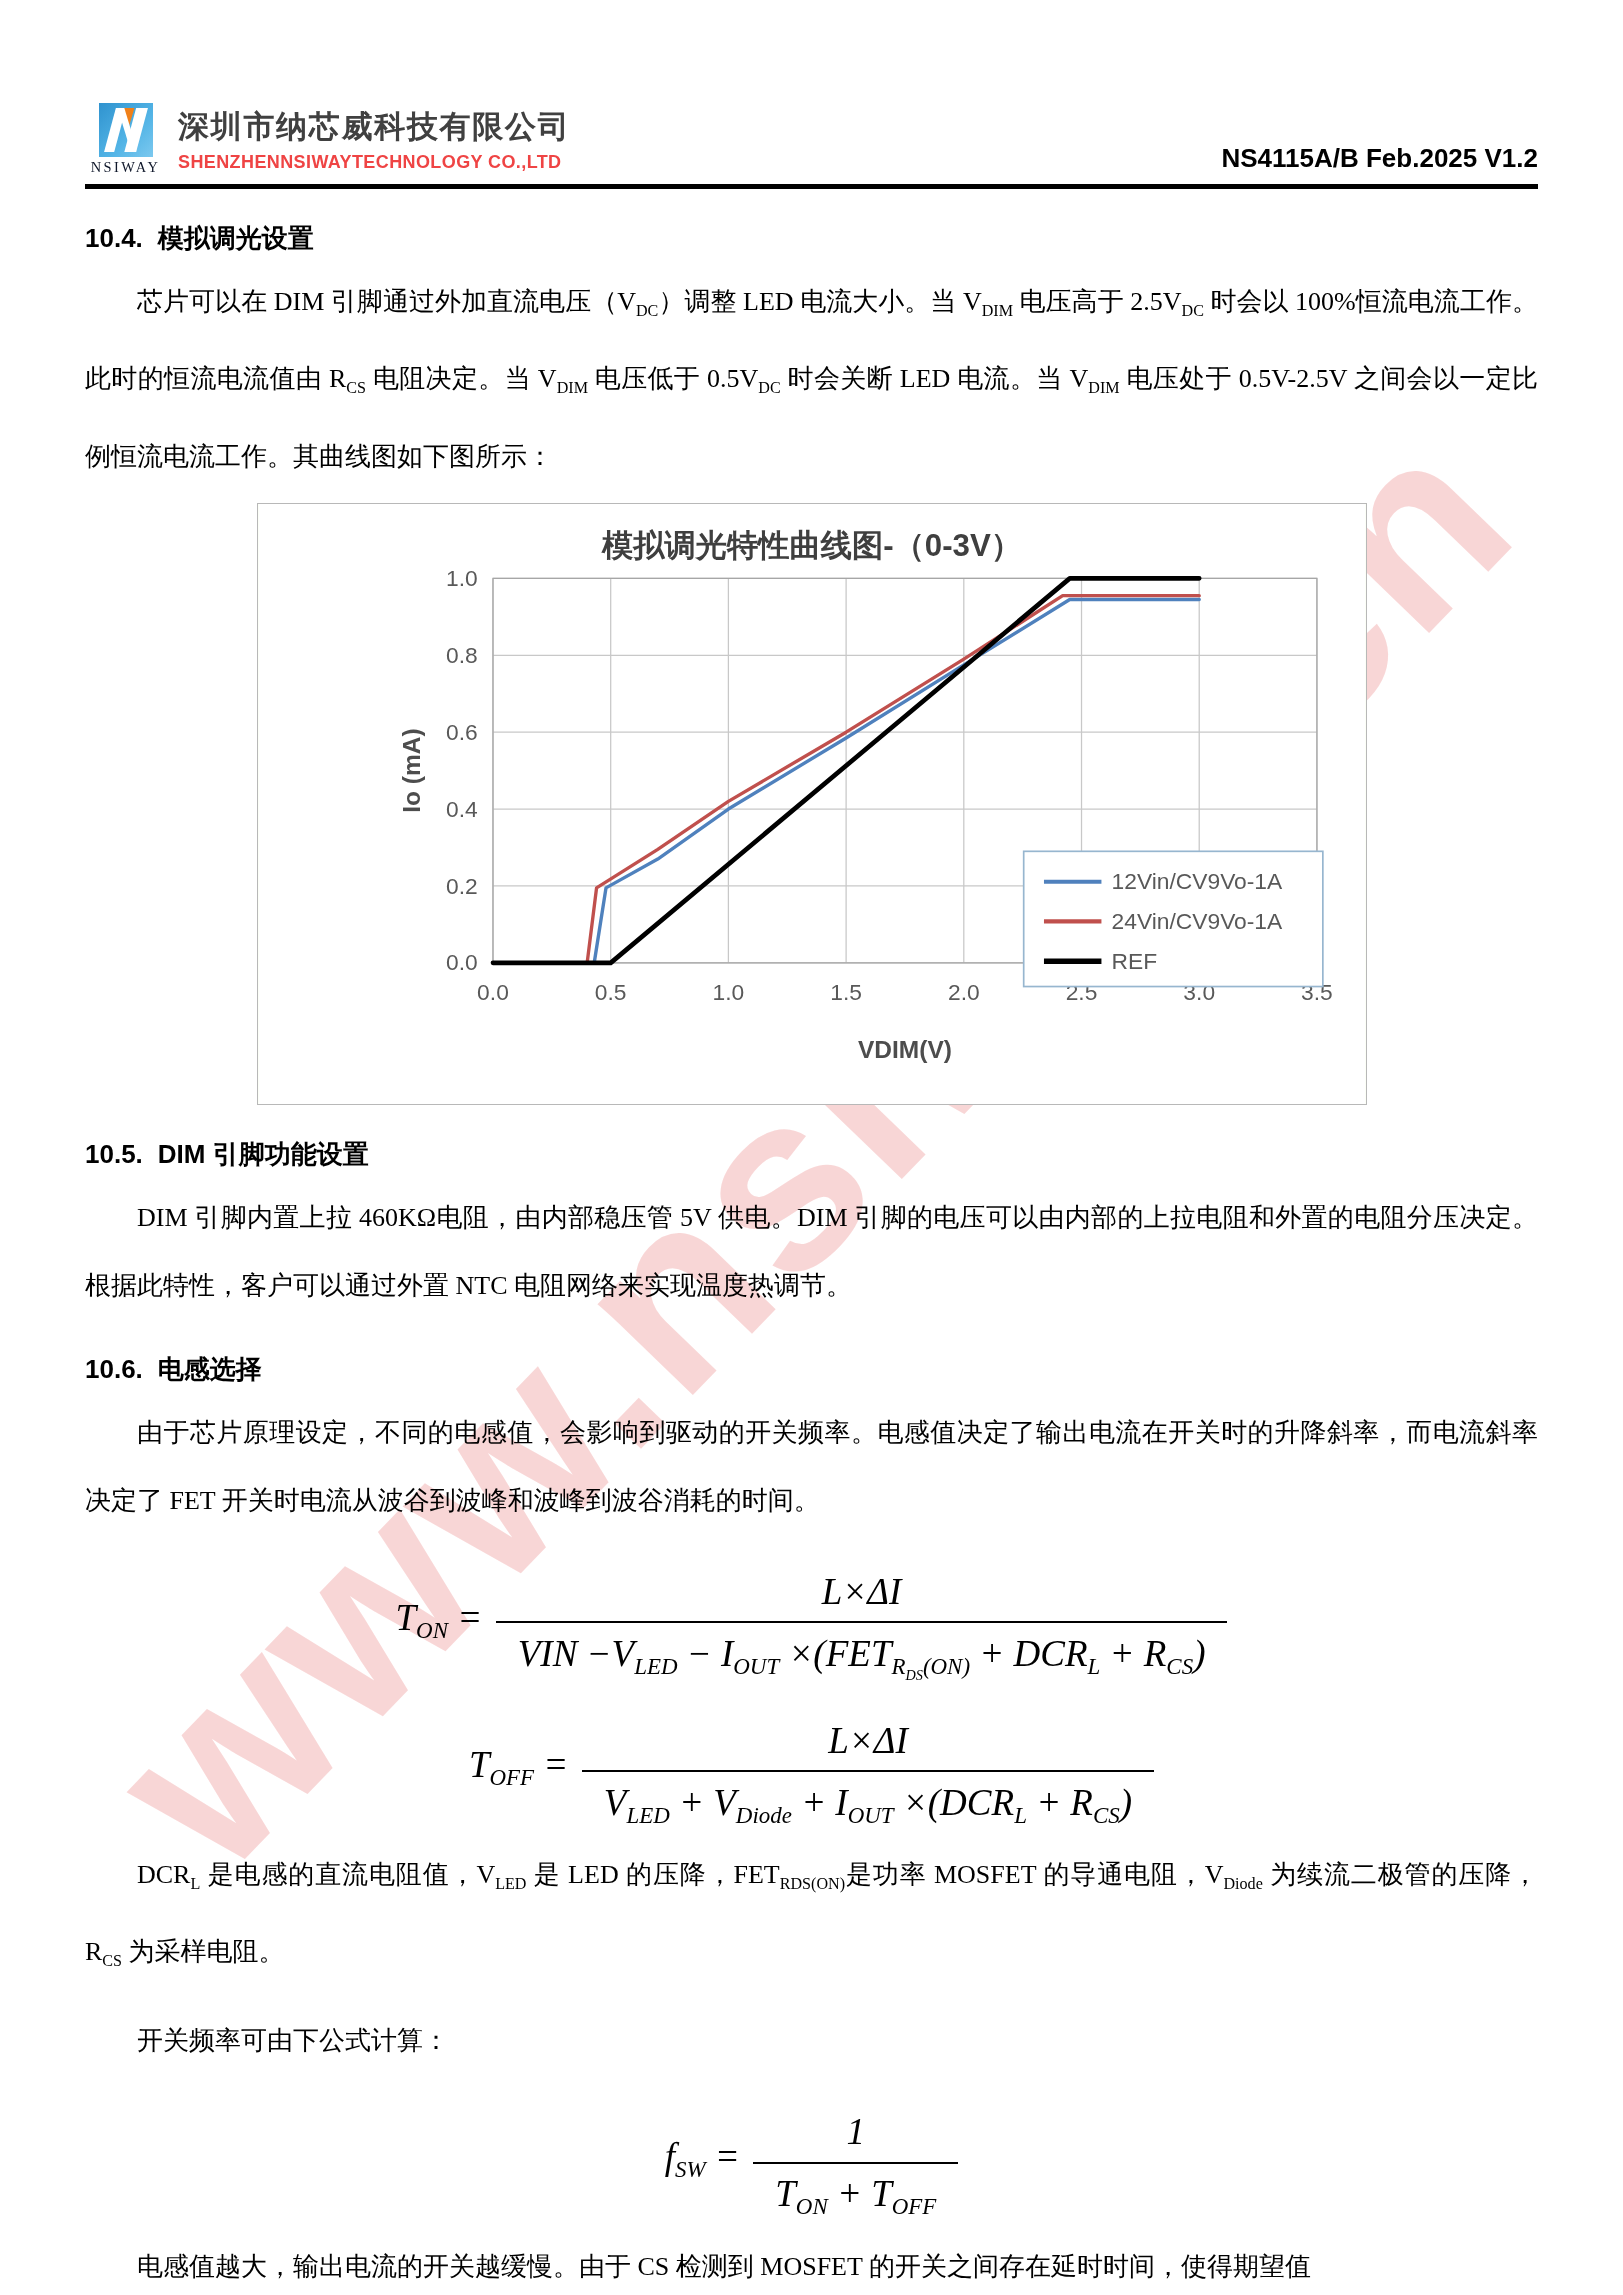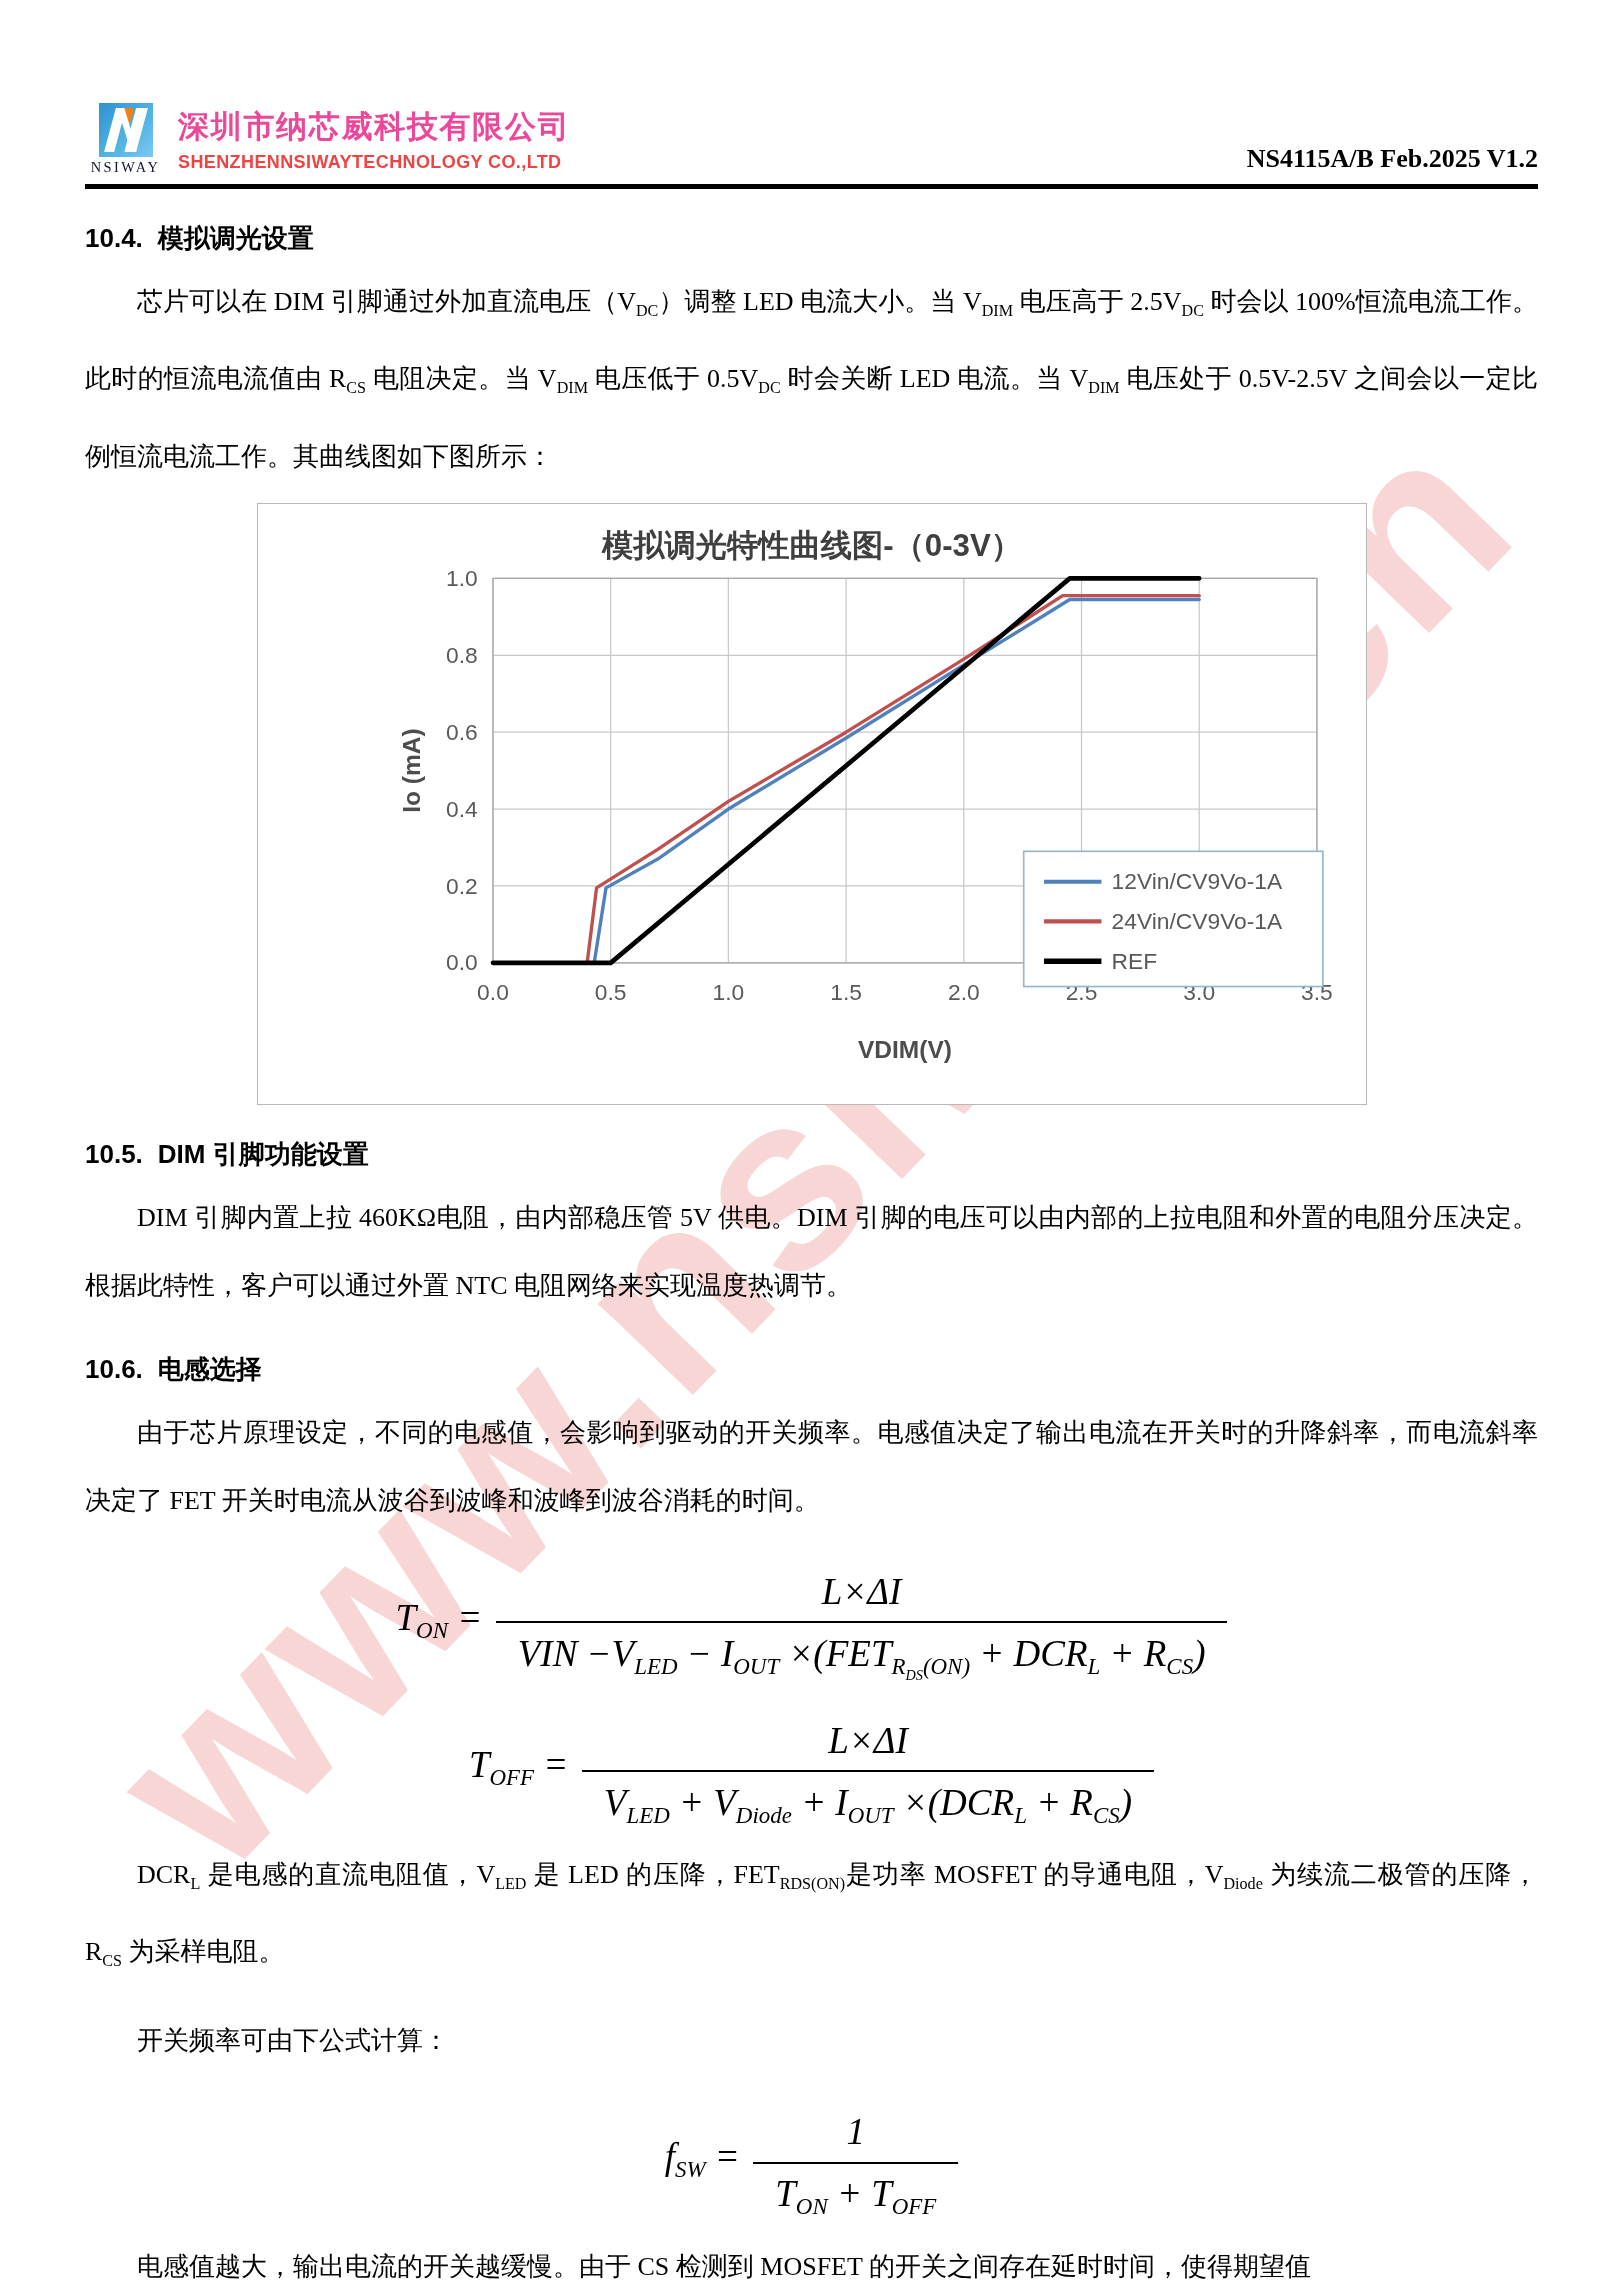--- a/index.html
+++ b/index.html
@@ -16,23 +16,23 @@
   .page{position:relative;z-index:1;padding:103px 85px 0;}
   
   .header{display:flex;justify-content:space-between;align-items:flex-end;}
   .brand{display:flex;align-items:flex-start;}
   .logo{width:81px;text-align:center;}
   .logo-square{width:54px;height:54px;margin:0 auto;position:relative;
     background:linear-gradient(135deg,#2f93cf 0%,#53b4e6 60%,#7cc9ef 100%);}
   .logo-square svg{position:absolute;left:0;top:0;}
   .logo-word{font-family:"Liberation Serif",serif;font-size:14.4px;color:#0f172a;letter-spacing:2.5px;margin-top:1.7px;}
   .company{margin-left:12px;padding-top:3.4px;}
-  .company-cn{font-family:"Liberation Sans",sans-serif;font-weight:bold;font-size:31px;color:#ec4899;letter-spacing:1.7px;}
+  .company-cn{font-family:"Liberation Sans",sans-serif;font-weight:bold;font-size:31px;color:#404040;letter-spacing:1.7px;}
   .company-en{font-family:"Liberation Sans",sans-serif;font-weight:bold;font-size:18px;color:#ef4444;margin-top:3.4px;letter-spacing:0.4px;}
-  .doc-ref{font-family:Liberation Serif, serif;font-weight:bold;font-size:26px;padding-bottom:1.7px;}
+  .doc-ref{font-family:Liberation Sans, sans-serif;font-weight:bold;font-size:26px;padding-bottom:1.7px;}
   .rule{height:5px;background:#000;margin-top:8.5px;}
   
   h3{font-size:26px;margin:32px 0 0;font-family:"Liberation Sans",sans-serif;font-weight:bold;}
   h3 .h-num{font-family:"Liberation Sans",sans-serif;margin-right:15px;text-align:center;}
   p.body{font-size:26px;line-height:68px;text-align:justify;margin:12px 0 0;text-indent:52px;}
   p.body sub, .den sub, .num sub, .lhs sub{font-size:62%;}
   
   .chart-box{width:1108px;height:600px;margin:12px auto 0;border:0.8px solid #b8b8b8;background:#bef264;}
   
   .formula{display:flex;justify-content:center;align-items:center;margin:22px 0 8.5px;

